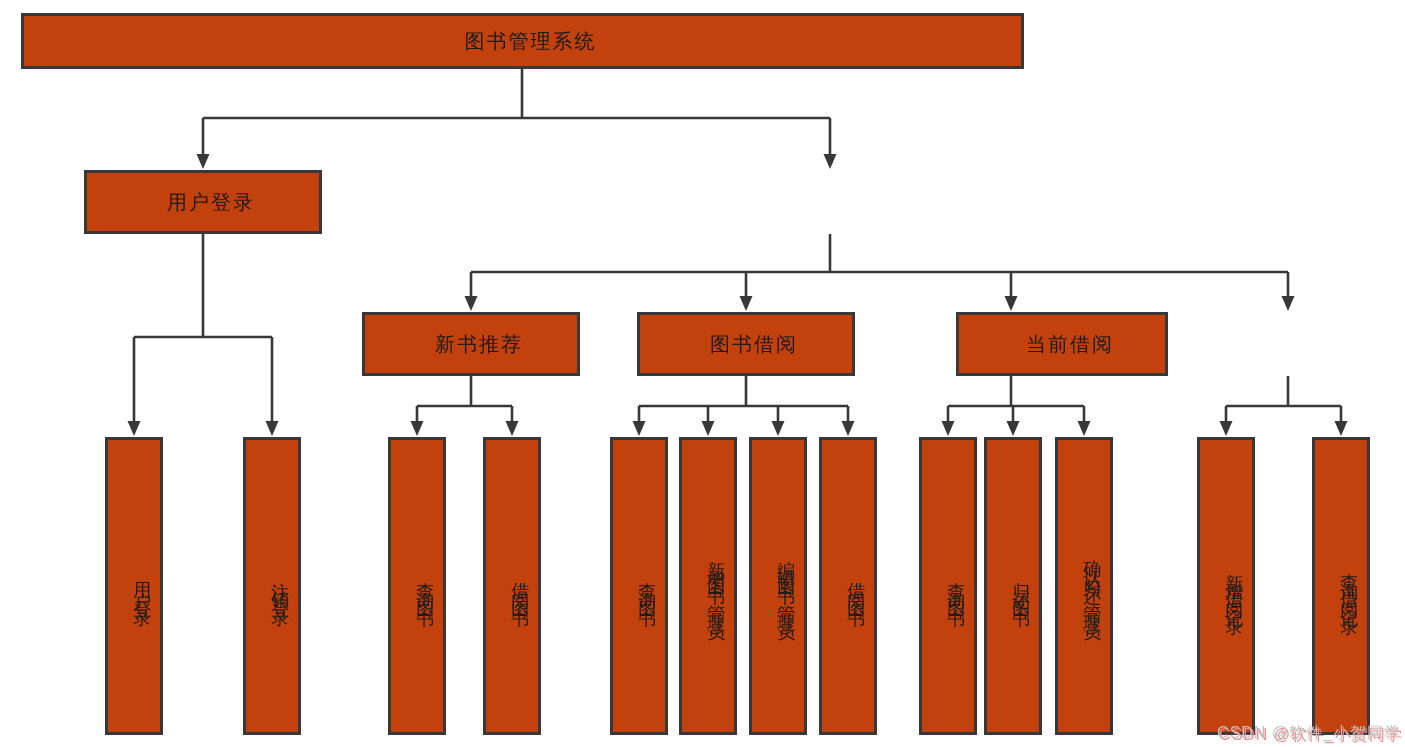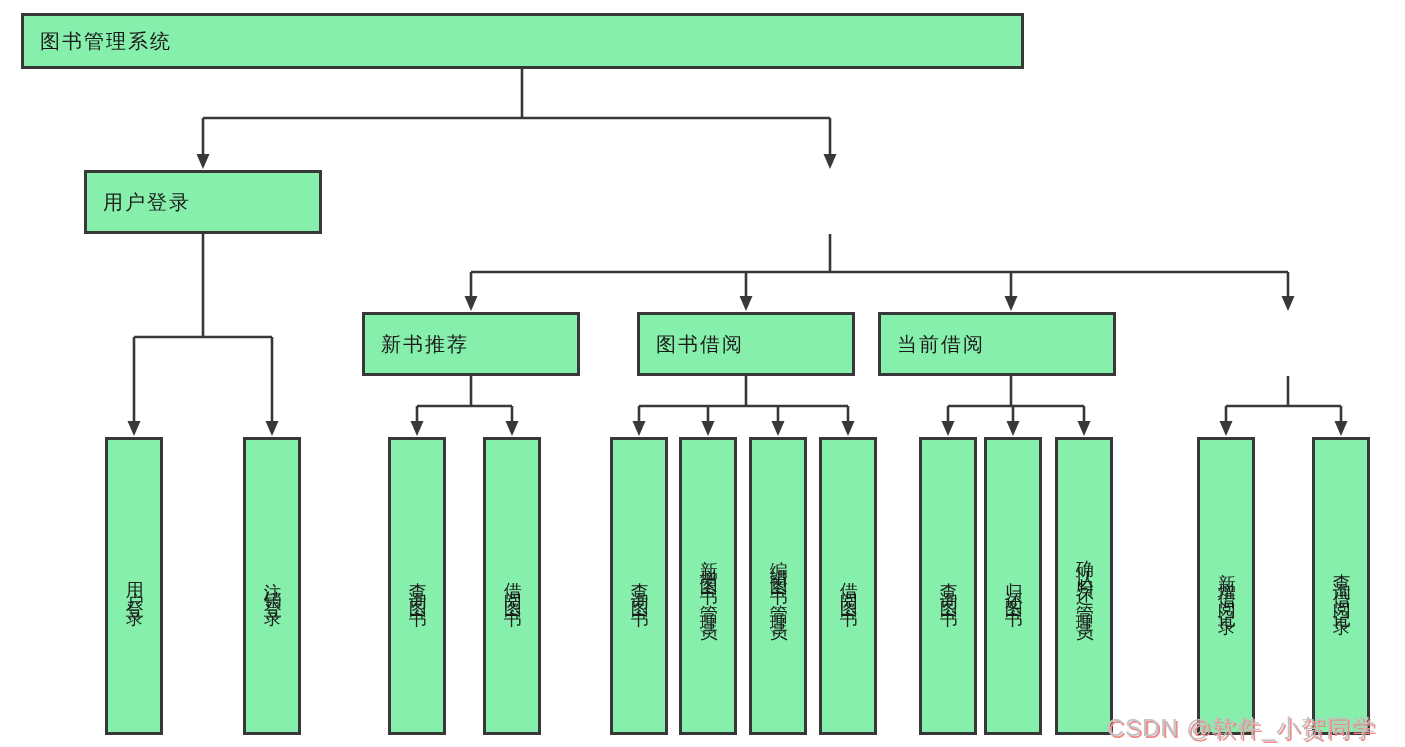--- a/index.html
+++ b/index.html
@@ -18,44 +18,44 @@
     width:1405px;height:747px;
     background:var(--bg);
     overflow:hidden;
   }
   .edges{position:absolute;left:0;top:0;width:1405px;height:747px;}
   .edges path{stroke:var(--line);stroke-width:2.6;fill:none;}
   .edges polygon{fill:var(--line);stroke:none;}
   .node{
     position:absolute;
     border:3px solid var(--box-border);
-    background:#86efac;
+    background:#c2410c;
     display:flex;
     align-items:center;
-    justify-content:flex-start;
+    justify-content:center;
     color:var(--text);
     padding-left:16px;
   }
   .node.h span{
     font-size:20px;
     letter-spacing:2px;
     white-space:nowrap;
   }
   .node.v span{
     writing-mode:vertical-rl;
     text-orientation:mixed;
     font-size:18px;
     letter-spacing:0.5em;
     line-height:1.15;
   }
   .watermark{
     position:absolute;
-    right:29px;
+    right:4px;
     bottom:3px;
-    font-size:24px;
+    font-size:16px;
     letter-spacing:1px;
     color:var(--wm);
     text-shadow:2px 2px 0 var(--wm-shadow);
     white-space:nowrap;
   }
 </style>
 </head>
 <body>
 
 <div class="canvas">
@@ -103,21 +103,21 @@
   <div class="node h" style="left:84px;top:170px;width:238px;height:64px">
     <span>用户登录</span>
   </div>
 
   <div class="node h" style="left:362px;top:312px;width:218px;height:64px">
     <span>新书推荐</span>
   </div>
   <div class="node h" style="left:637px;top:312px;width:218px;height:64px">
     <span>图书借阅</span>
   </div>
-  <div class="node h" style="left:878px;top:312px;width:238px;height:64px">
+  <div class="node h" style="left:956px;top:312px;width:212px;height:64px">
     <span>当前借阅</span>
   </div>
 
   <div class="node v" style="left:105px;top:437px;width:58px;height:298px">
     <span>用户登录</span>
   </div>
   <div class="node v" style="left:243px;top:437px;width:58px;height:298px">
     <span>注销登录</span>
   </div>
 

